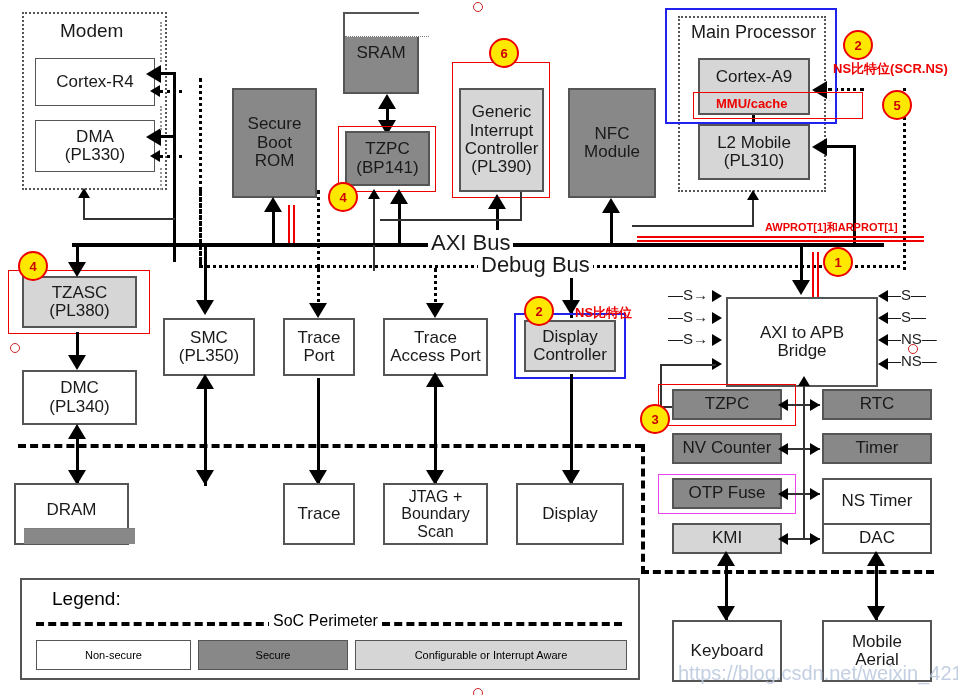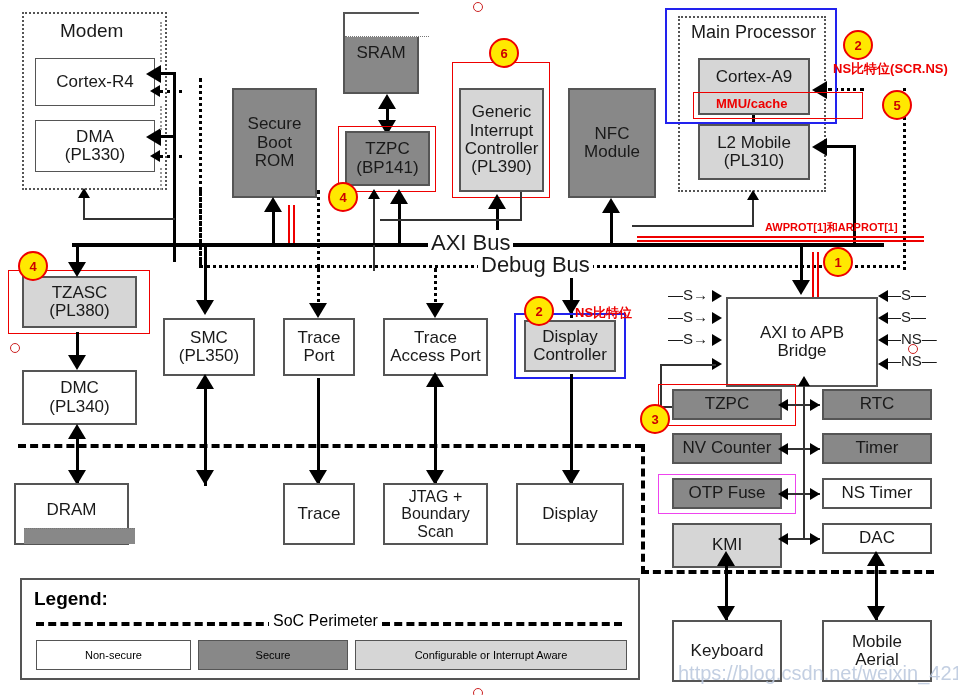--- a/index.html
+++ b/index.html
@@ -41,21 +41,21 @@
 
   .badge{position:absolute;width:26px;height:26px;border-radius:50%;
          background:#ffe800;border:2px solid #ee0000;color:#cc0000;
          font-size:13px;font-weight:bold;display:flex;align-items:center;justify-content:center;z-index:40;}
   .redtxt{position:absolute;color:#ee0000;font-weight:bold;font-size:14px;white-space:nowrap;z-index:35;}
   .ocirc{position:absolute;width:8px;height:8px;border-radius:50%;border:1.5px solid #cc2222;}
 
   .bustxt{position:absolute;font-size:22px;color:#1a1a1a;background:#fff;padding:0 3px;z-index:20;white-space:nowrap;}
 
   .legend{position:absolute;box-sizing:border-box;border:2px solid #555;background:#fff;}
-  .legend .ttl{position:absolute;left:12px;top:8px;font-size:19px;font-weight:bold;}
+  .legend .ttl{position:absolute;left:30px;top:8px;font-size:19px;}
   .legend .soc{position:absolute;font-size:16px;background:#fff;padding:0 4px;}
   .legend .dash{position:absolute;border-top:4px dashed #000;}
   .lgbox{position:absolute;box-sizing:border-box;border:1px solid #555;display:flex;
          align-items:center;justify-content:center;font-size:11px;}
 
   .wm{position:absolute;color:#b9c7dd;font-size:20px;opacity:.85;white-space:nowrap;z-index:30;}
   .striptop{position:absolute;background:#fff;}
   .stripbot{position:absolute;background:#888;}
 </style>
 </head>
@@ -303,25 +303,25 @@
     <span>NV Counter</span>
   </div>
   <div class="blk sec b2" style="left:822px;top:433px;width:110px;height:31px;">
     <span>Timer</span>
   </div>
 
   <div class="magbox" style="left:658px;top:474px;width:138px;height:40px;"></div>
   <div class="blk sec b2" style="left:672px;top:478px;width:110px;height:31px;">
     <span>OTP Fuse</span>
   </div>
-  <div class="blk ns b2" style="left:822px;top:478px;width:110px;height:31px;">
+  <div class="blk ns b2" style="left:822px;top:478px;width:110px;height:47px;">
     <span>NS Timer</span>
   </div>
 
-  <div class="blk cfg b2" style="left:672px;top:523px;width:110px;height:45px;">
+  <div class="blk cfg b2" style="left:672px;top:523px;width:110px;height:31px;">
     <span>KMI</span>
   </div>
   <div class="blk ns b2" style="left:822px;top:523px;width:110px;height:31px;">
     <span>DAC</span>
   </div>
 
   <div class="ln vthin" style="left:803px;top:382px;height:158px;"></div>
   <div class="arr sm up" style="left:798px;top:376px;"></div>
 
   <div class="ln hthin" style="left:786px;top:404px;width:34px;"></div>

